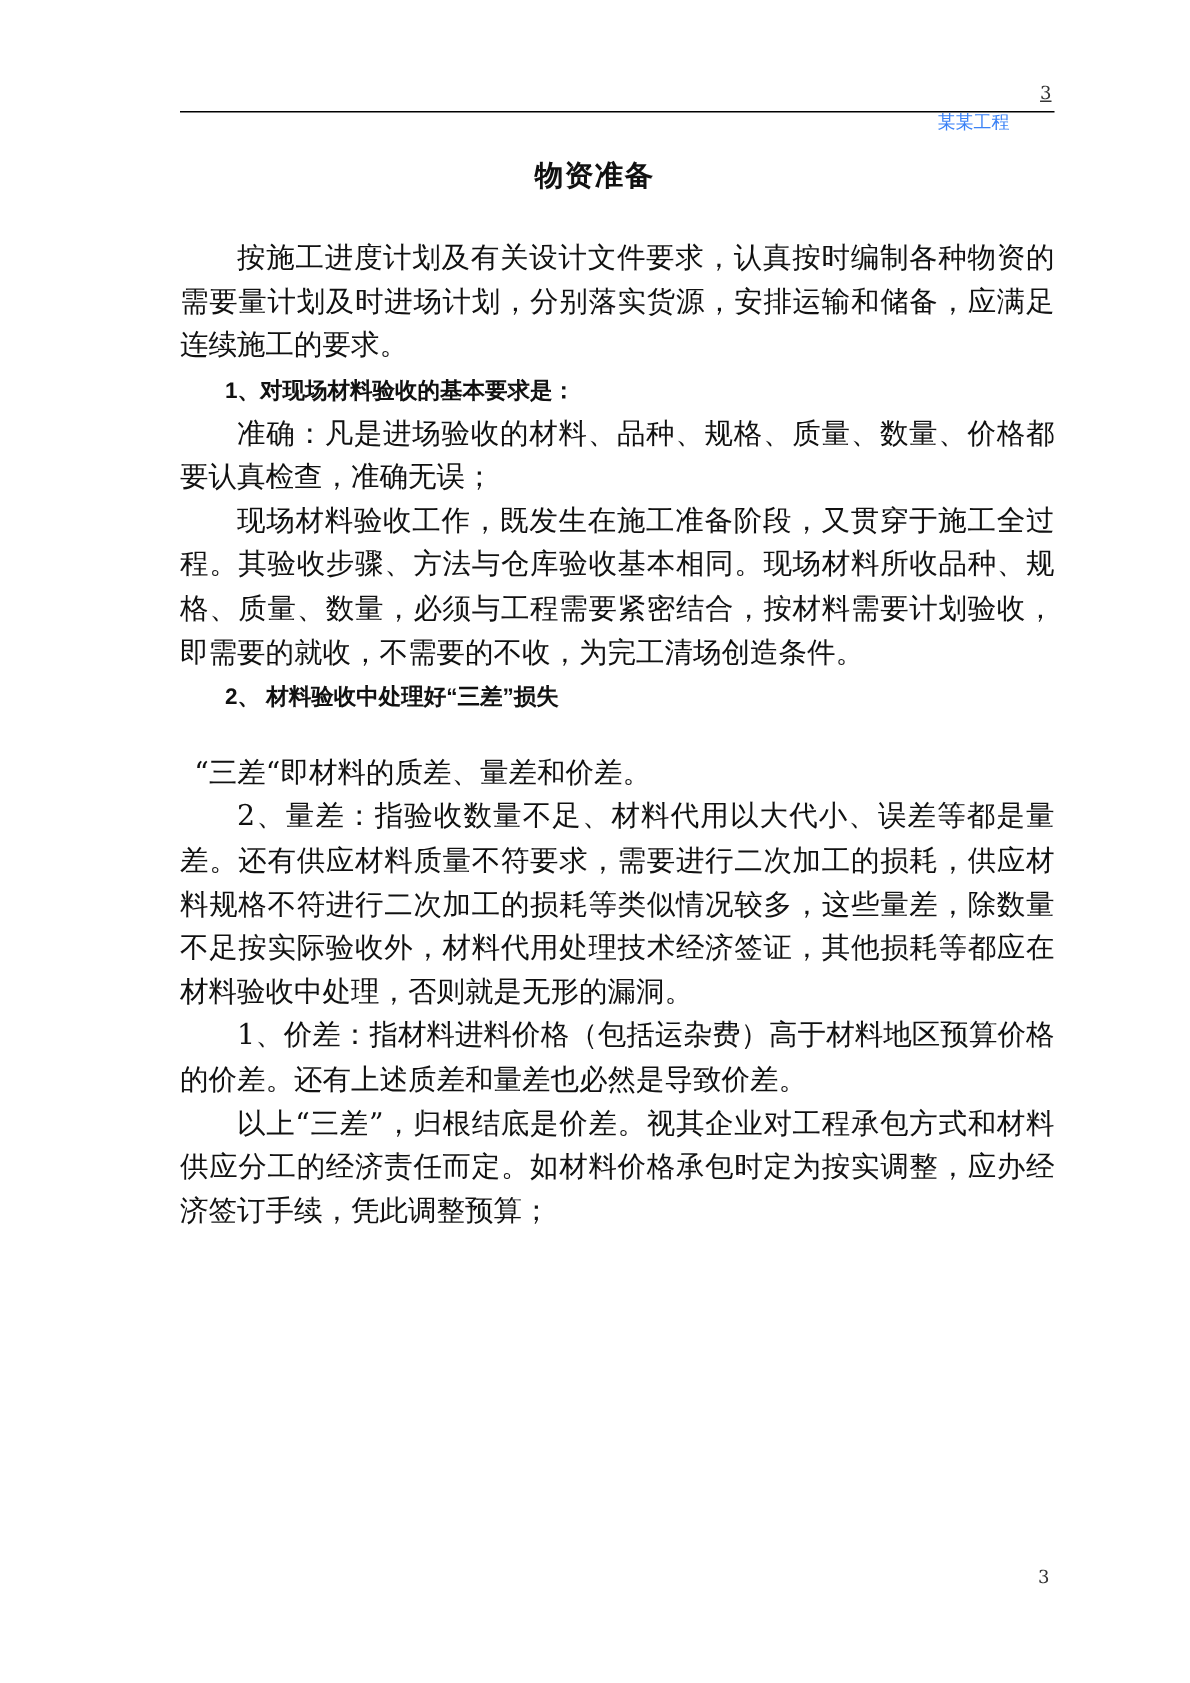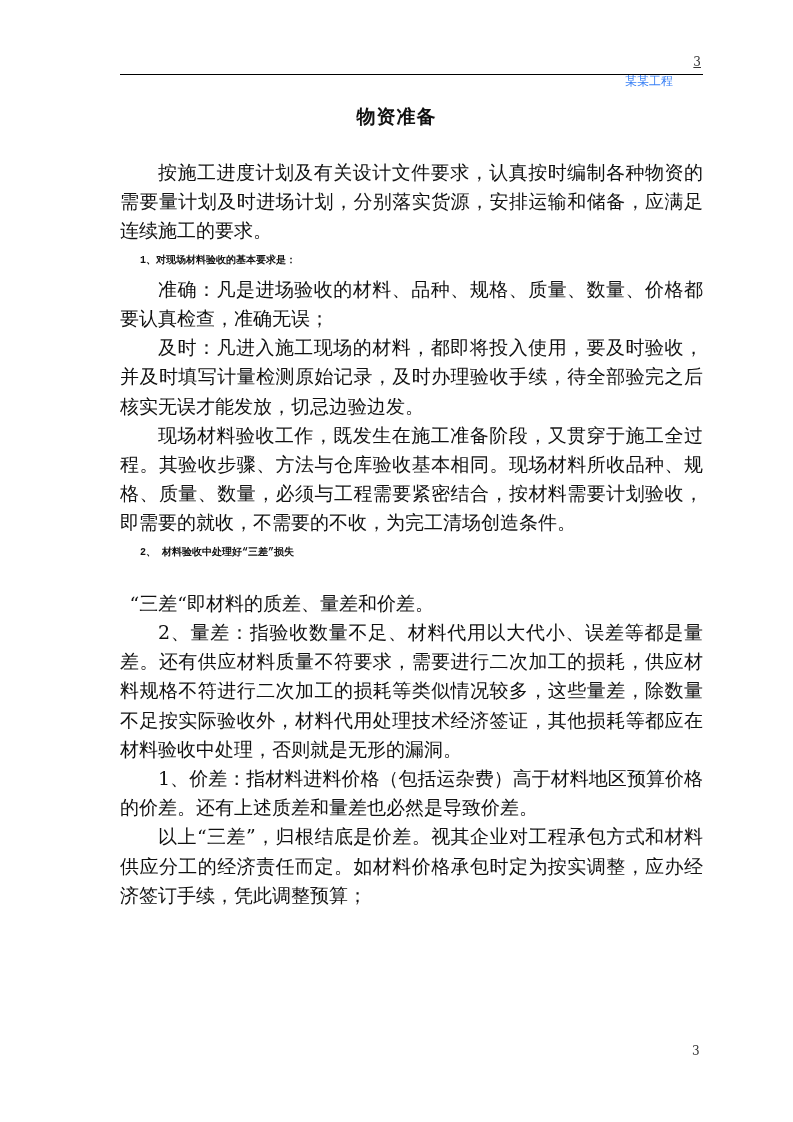--- a/index.html
+++ b/index.html
@@ -11,38 +11,37 @@
     .header-num { position: absolute; right: 2px; top: 0; font-size: 12px; color: #333;
                   text-decoration: underline; }
     .title { position: absolute; left: 0; width: 793px; top: 104px; text-align: center;
              font-family: "DejaVu Sans", "Liberation Sans", sans-serif; font-weight: bold;
              font-size: 19px; letter-spacing: 1px; }
     .body { position: absolute; left: 120px; top: 158px; width: 583px; }
     .p { font-size: 19px; line-height: 29.2px; margin: 0; text-align: justify;
          text-justify: inter-character; }
     .indent { text-indent: 2em; }
     .indent-small { text-indent: 0.5em; margin-top: 22px; }
-    .bold { font-family: Liberation Mono, monospace; font-weight: bold; font-size: 10px; }
+    .bold { font-family: Liberation Sans, sans-serif; font-weight: bold; font-size: 15px; }
     .footer-num { position: absolute; left: 692px; top: 1044px; font-size: 12px; color: #333; }
   </style>
 </head>
 <body>
 
 <div class="header">
   <span class="header-title">某某工程</span>
   <span class="header-num">3</span>
 </div>
 
 <div class="title">物资准备</div>
 
 <div class="body">
   <p class="p indent">按施工进度计划及有关设计文件要求，认真按时编制各种物资的需要量计划及时进场计划，分别落实货源，安排运输和储备，应满足连续施工的要求。</p>
   <p class="p indent bold">1、对现场材料验收的基本要求是：</p>
   <p class="p indent">准确：凡是进场验收的材料、品种、规格、质量、数量、价格都要认真检查，准确无误；</p>
-  <p class="p indent">及时：凡进入施工现场的材料，都即将投入使用，要及时验收，并及时填写计量检测原始记录，及时办理验收手续，待全部验完之后核实无误才能发放，切忌边验边发。</p>
   <p class="p indent">现场材料验收工作，既发生在施工准备阶段，又贯穿于施工全过程。其验收步骤、方法与仓库验收基本相同。现场材料所收品种、规格、质量、数量，必须与工程需要紧密结合，按材料需要计划验收，即需要的就收，不需要的不收，为完工清场创造条件。</p>
   <p class="p indent bold">2、  材料验收中处理好“三差”损失</p>
   <p class="p indent-small">“三差“即材料的质差、量差和价差。</p>
   <p class="p indent">2、量差：指验收数量不足、材料代用以大代小、误差等都是量差。还有供应材料质量不符要求，需要进行二次加工的损耗，供应材料规格不符进行二次加工的损耗等类似情况较多，这些量差，除数量不足按实际验收外，材料代用处理技术经济签证，其他损耗等都应在材料验收中处理，否则就是无形的漏洞。</p>
   <p class="p indent">1、价差：指材料进料价格（包括运杂费）高于材料地区预算价格的价差。还有上述质差和量差也必然是导致价差。</p>
   <p class="p indent">以上“三差”，归根结底是价差。视其企业对工程承包方式和材料供应分工的经济责任而定。如材料价格承包时定为按实调整，应办经济签订手续，凭此调整预算；</p>
 </div>
 
 <div class="footer-num">3</div>
 

